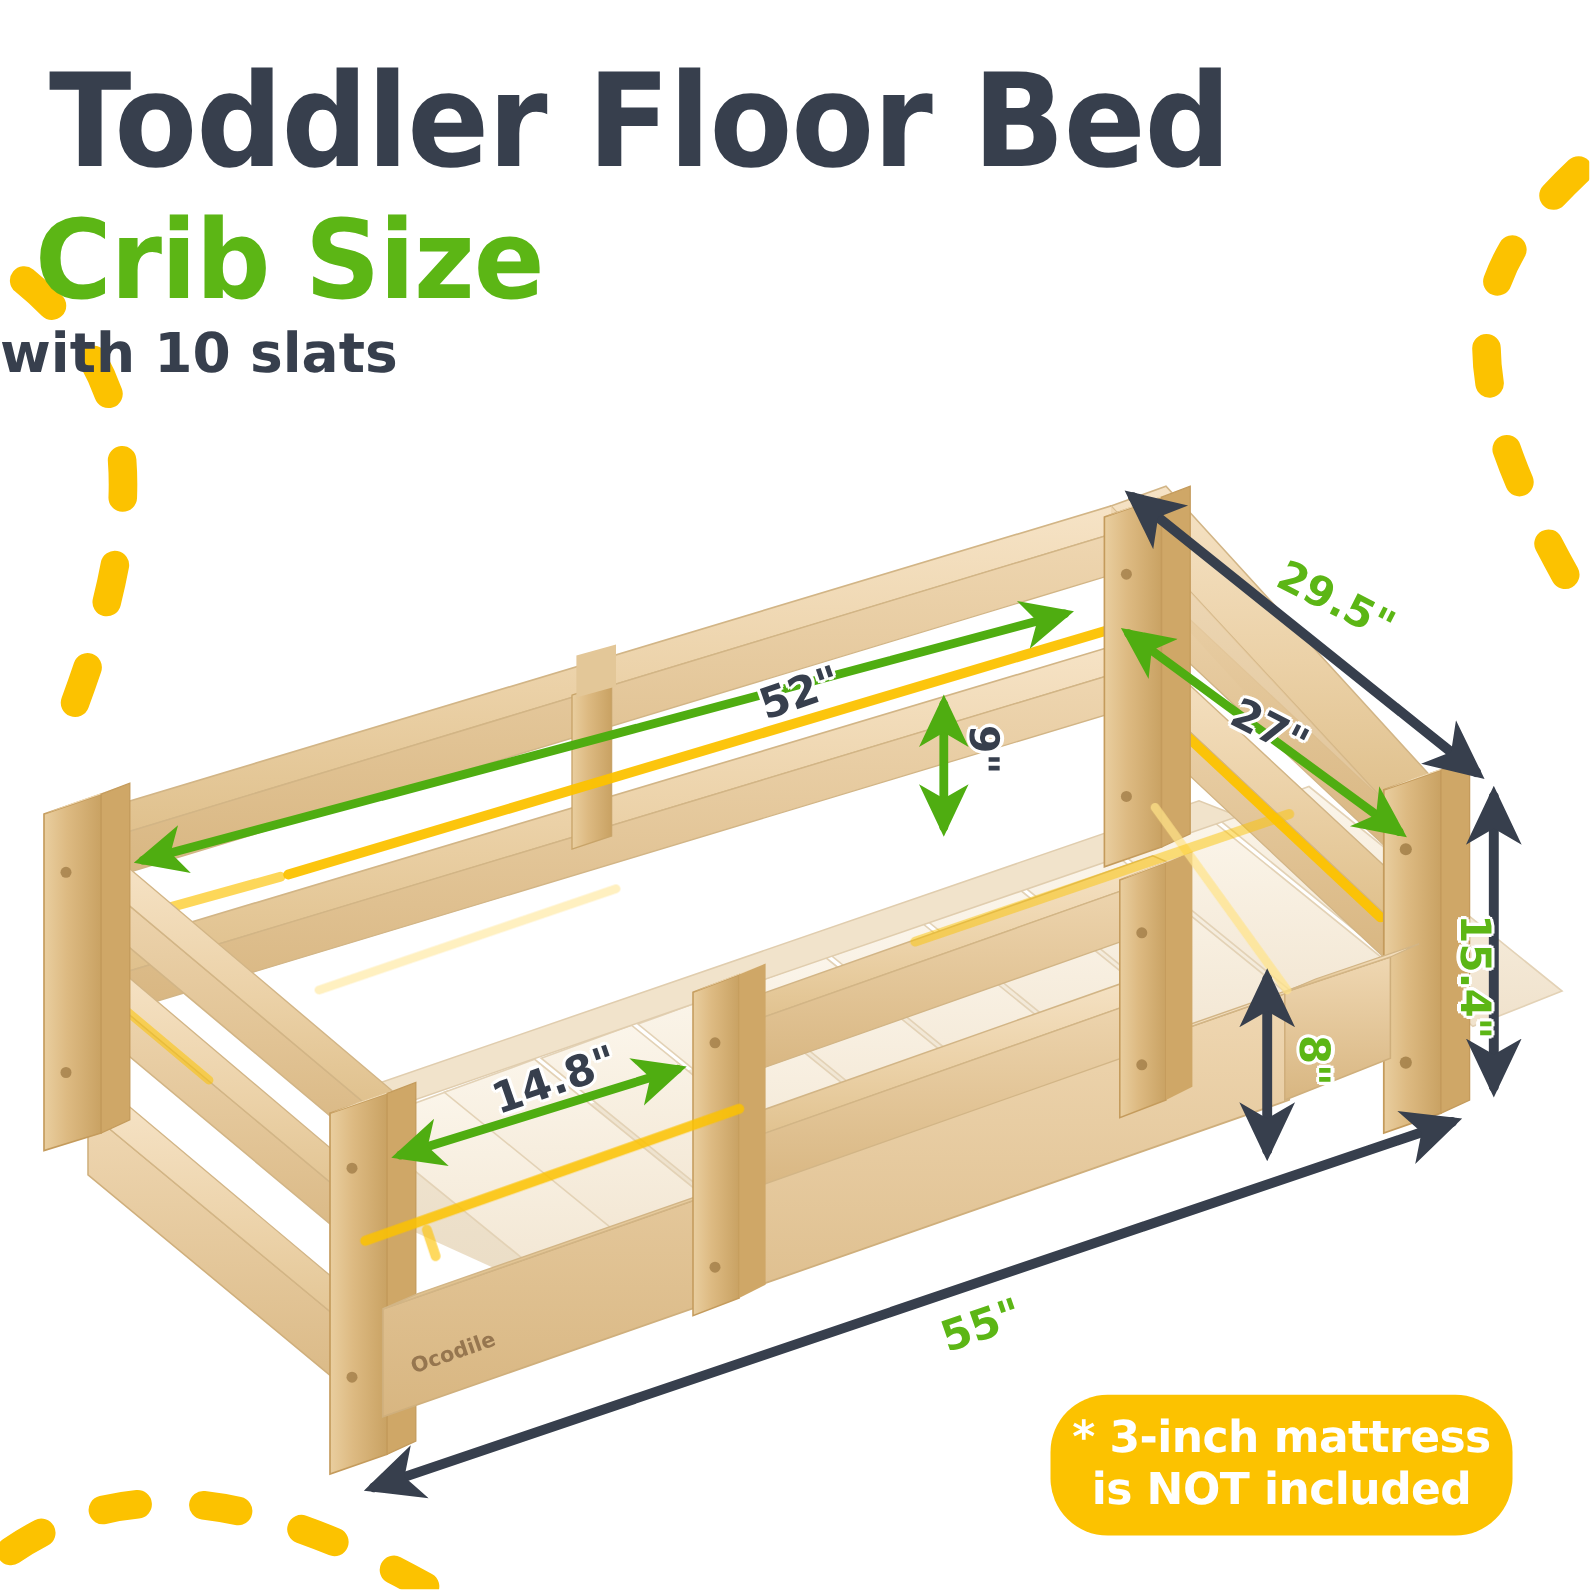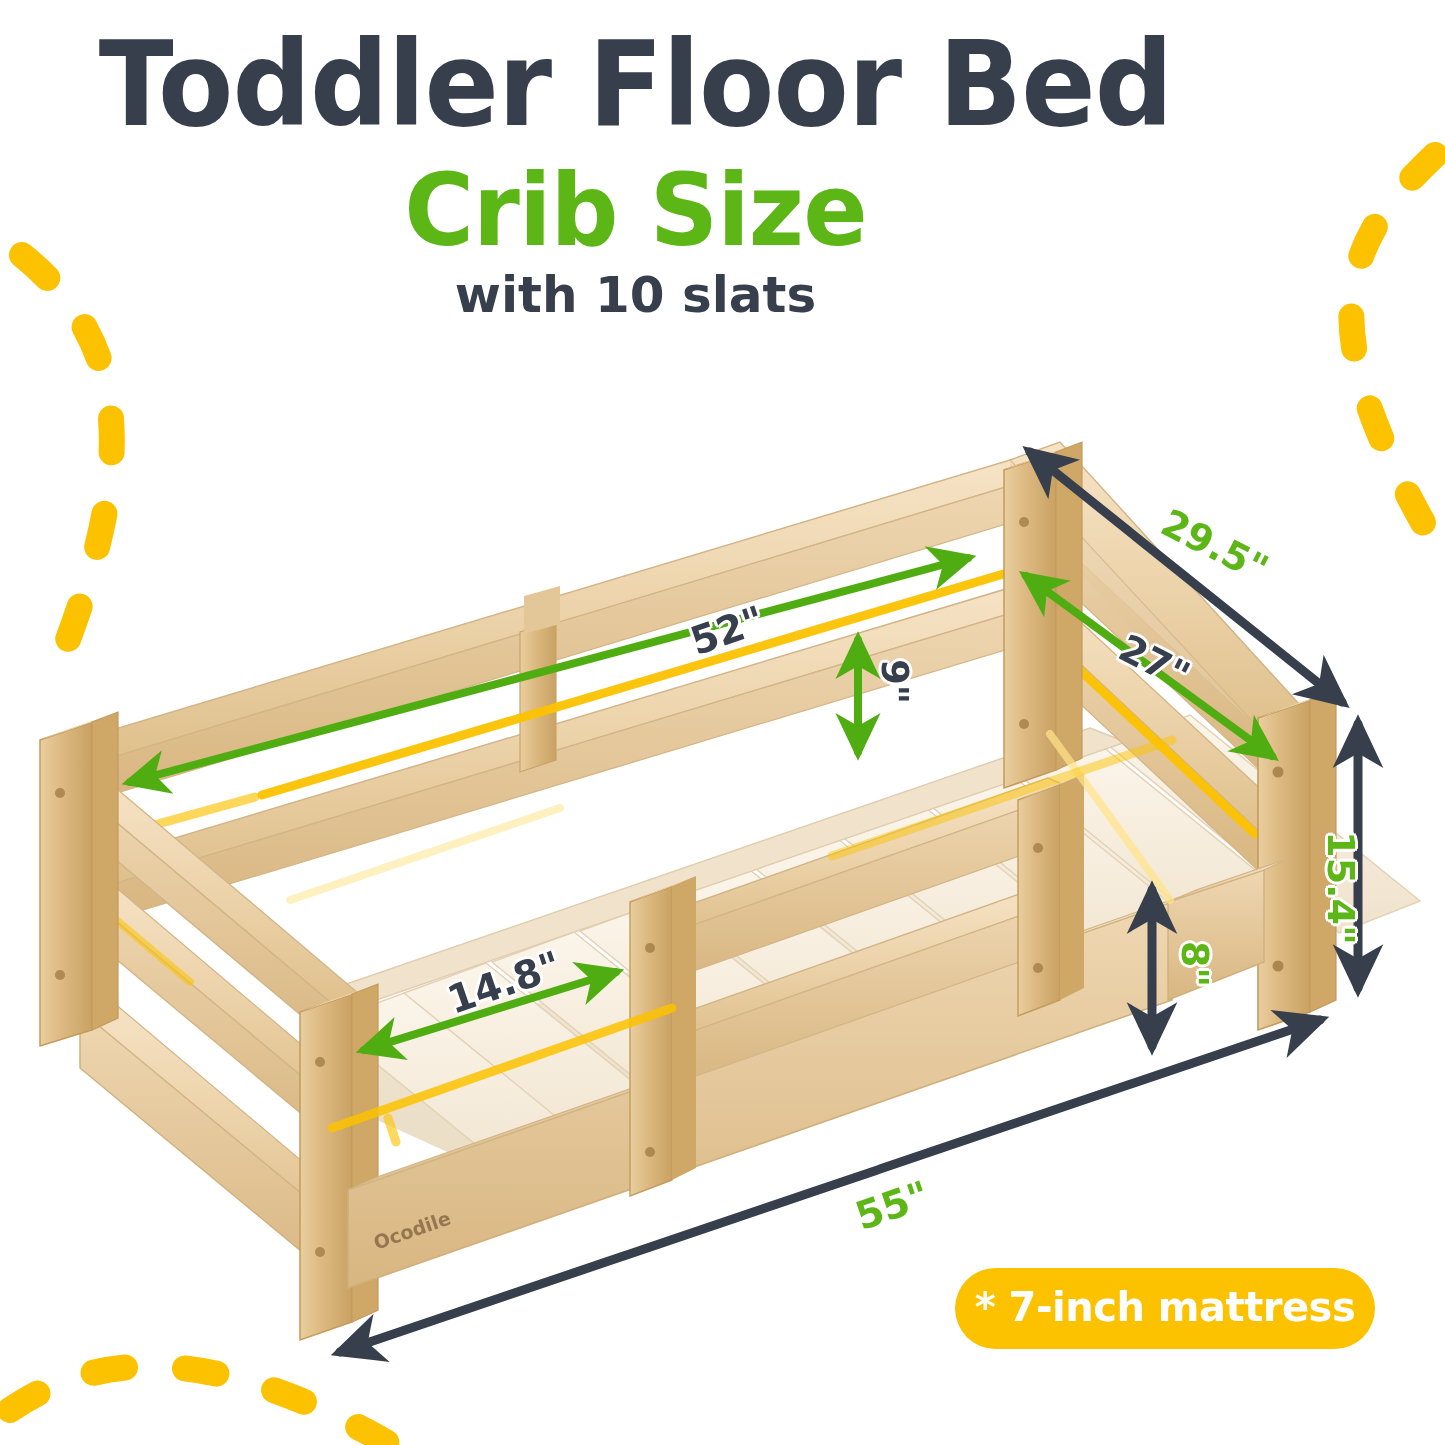--- a/index.html
+++ b/index.html
@@ -15,23 +15,23 @@
     width: 1445px;
     height: 1445px;
     background: #ffffff;
     overflow: hidden;
   }
 
   
   #title-block {
     position: absolute;
     left: 0;
-    top: 24px;
+    top: 50px;
     width: 1271px;
-    text-align: center;
+    text-align: left;
     pointer-events: none;
   }
   .title-main {
     font-family: "DejaVu Sans", sans-serif;
     font-size: 118px;
     font-weight: 700;
     line-height: 1.02;
     letter-spacing: -1px;
     color: #373F4D;
     margin: 0;
@@ -357,16 +357,17 @@
   <div class="dim dim-green" id="dim-295">29.5"</div>
   <div class="dim dim-navy" id="dim-27">27"</div>
   <div class="dim dim-green" id="dim-154">15.4"</div>
   <div class="dim dim-green" id="dim-8">8"</div>
   <div class="dim dim-navy" id="dim-148">14.8"</div>
   <div class="dim dim-green" id="dim-55">55"</div>
 
   <div id="brand-mark">Ocodile</div>
 
   <div id="disclaimer-badge">
-    <span class="badge-line">* 7-inch mattress</span>
+    <span class="badge-line">* 3-inch mattress</span>
+    <span class="badge-line">is NOT included</span>
   </div>
 
 </div>
 
 </body></html>

